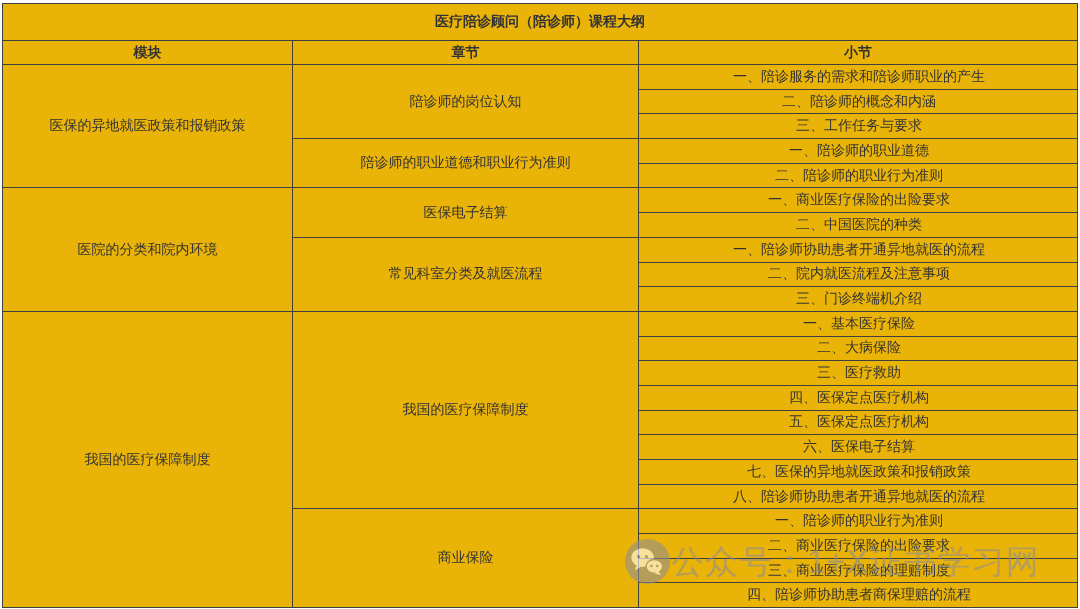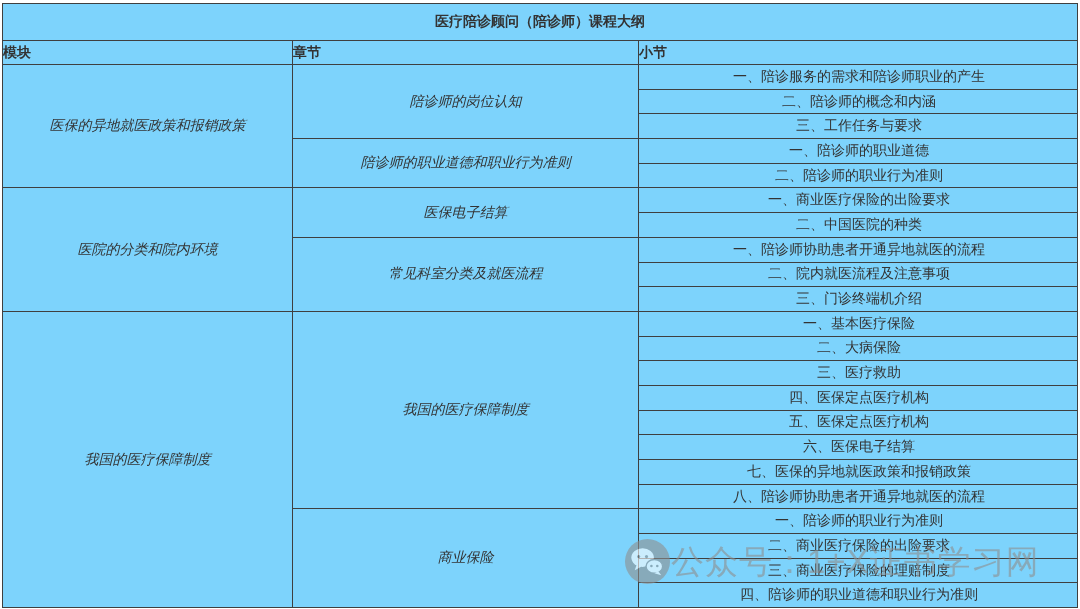--- a/index.html
+++ b/index.html
@@ -7,38 +7,38 @@
   body {
     width: 1080px; height: 609px;
     font-family: "Liberation Sans", "DejaVu Sans", sans-serif;
     position: relative; overflow: hidden;
   }
   .page { position: absolute; left: 0; top: 0; width: 1080px; height: 609px; }
   table.outline {
     position: absolute; left: 2px; top: 3px;
     width: 1075px; height: 605px;
     border-collapse: collapse; table-layout: fixed;
-    background: #7dd3fc;
+    background: #eab308;
   }
   table.outline td, table.outline th {
     border: 1px solid #3f3f3f;
     font-size: 14px; color: #333333;
     overflow: hidden;
   }
   .title-cell {
     height: 37px; text-align: center; vertical-align: middle;
     font-weight: bold; color: #000000; font-size: 14.5px;
   }
   .head-cell {
-    height: 24px; text-align: left; vertical-align: middle;
+    height: 24px; text-align: center; vertical-align: middle;
     font-weight: bold; color: #000000; font-size: 14px; margin-top: 37px;
   }
   tbody tr { height: 24.7px; }
   td.module-cell, td.chapter-cell {
-    text-align: center; vertical-align: middle; padding: 0 6px; font-style: italic;
+    text-align: center; vertical-align: middle; padding: 0 6px;
   }
   td.section-cell {
     text-align: center; vertical-align: middle; padding: 0 2px 0 4px;
     white-space: nowrap;
   }
   .watermark {
     position: absolute; left: 624px; top: 538px;
     display: flex; align-items: center; gap: 0;
     pointer-events: none; opacity: 0.6;
   }
@@ -138,21 +138,21 @@
         <td class="chapter-cell" rowspan="4">商业保险</td>
         <td class="section-cell">一、陪诊师的职业行为准则</td>
       </tr>
       <tr>
         <td class="section-cell">二、商业医疗保险的出险要求</td>
       </tr>
       <tr>
         <td class="section-cell">三、商业医疗保险的理赔制度</td>
       </tr>
       <tr>
-        <td class="section-cell">四、陪诊师的职业道德和职业行为准则</td>
+        <td class="section-cell">四、陪诊师协助患者商保理赔的流程</td>
       </tr>
     </tbody>
   </table>
 
   <div class="watermark">
     <svg class="wm-icon" viewBox="0 0 48 48">
       <circle cx="24" cy="24" r="23" fill="#8f8f8f"></circle>
       <ellipse cx="19" cy="20" rx="11.5" ry="9.5" fill="#ffffff"></ellipse>
       <path d="M13 27 L11 33 L18 29 Z" fill="#ffffff"></path>
       <ellipse cx="31" cy="29" rx="8.5" ry="7" fill="#ffffff" stroke="#8f8f8f" stroke-width="1.5"></ellipse>

